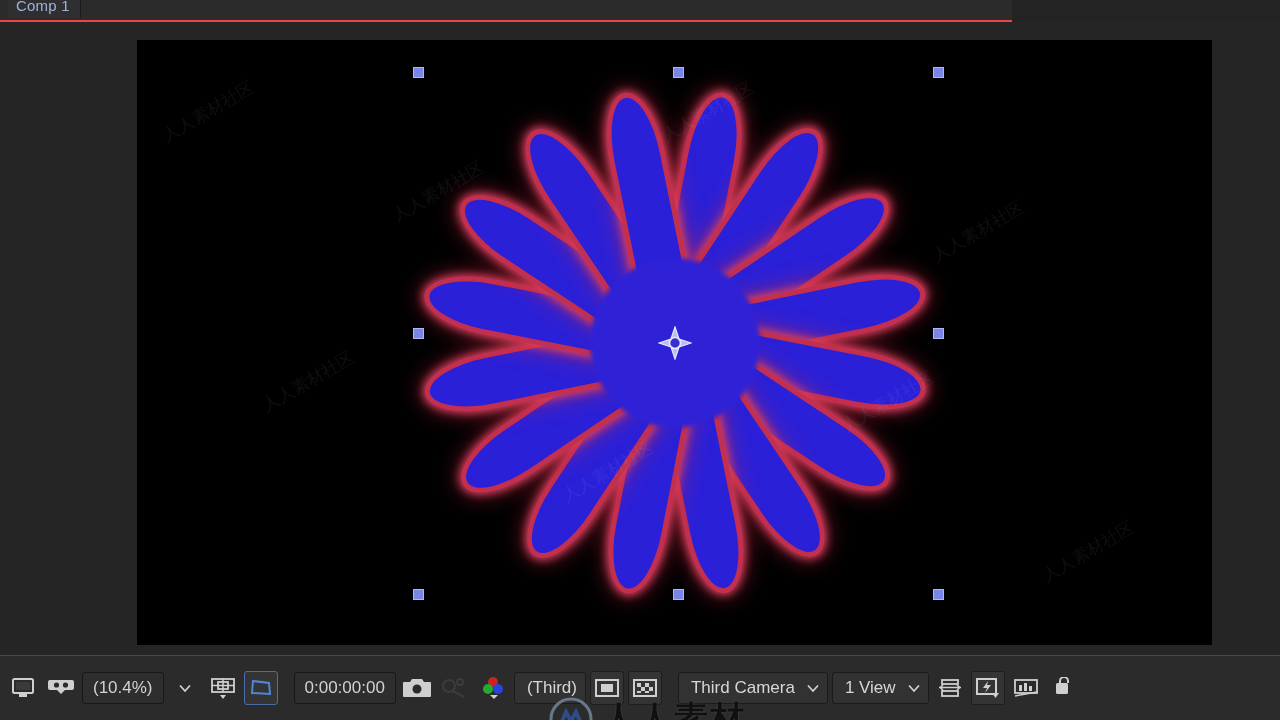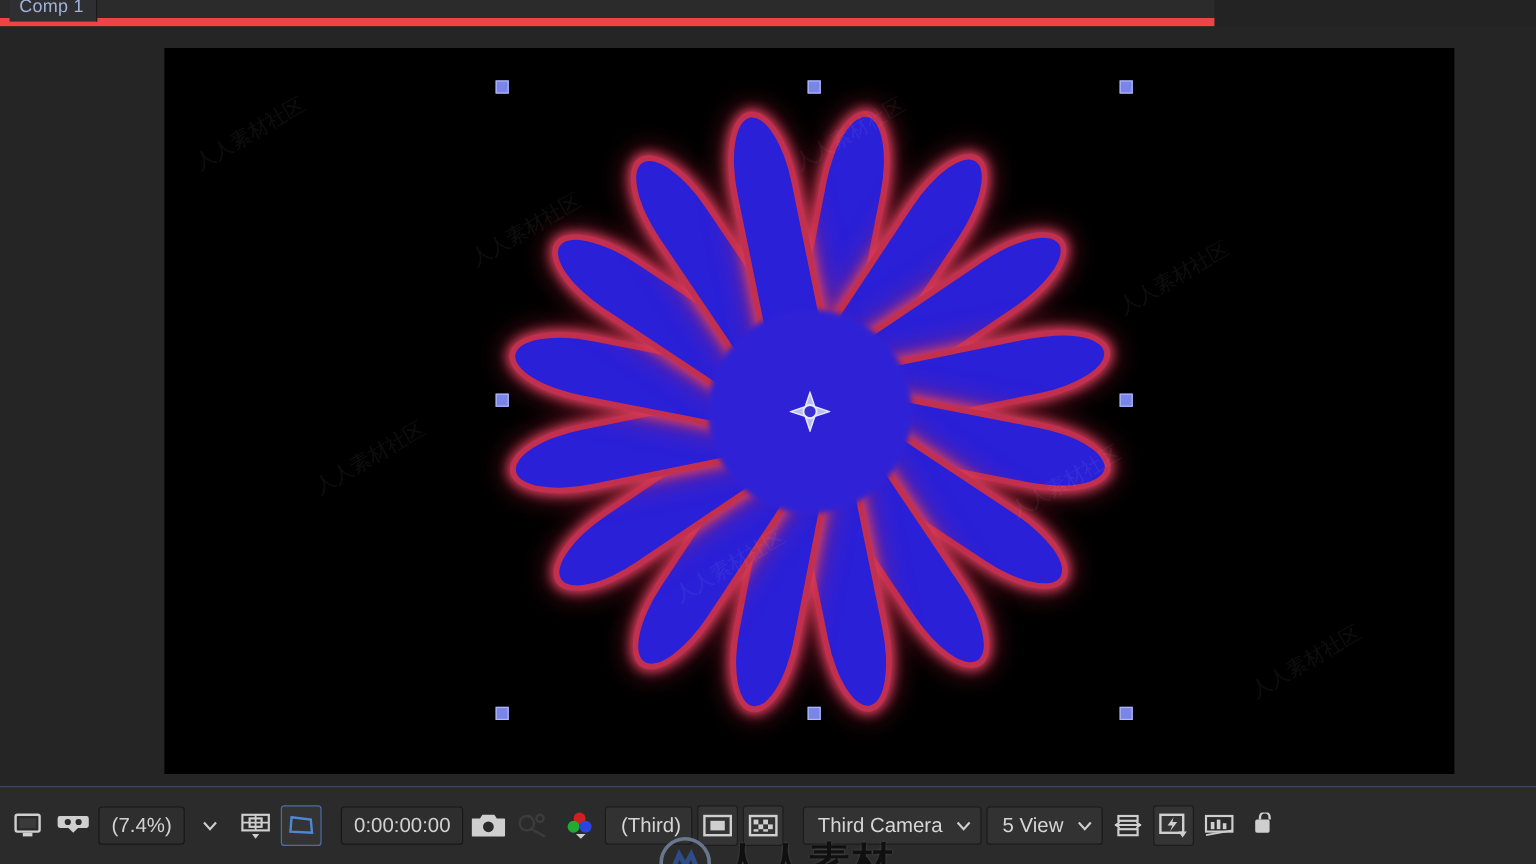--- a/index.html
+++ b/index.html
@@ -13,21 +13,21 @@
     position: relative;
     width: 1280px; height: 720px;
     background: #232323;
   }
 
   
   .tabbar {
     position: absolute; left: 0; top: 0;
     width: 1012px; height: 22px;
     background: #2b2b2b;
-    border-bottom: 7px solid #ef4444;
+    border-bottom: 2px solid #ef4444;
   }
   .tab {
     position: absolute; left: 8px; top: -8px;
     padding: 3px 10px 4px 8px;
     background: #2f2f32;
     color: #9fb3d9;
     font-size: 15px;
     letter-spacing: .2px;
     border-top: 2px solid #3f4450;
     border-right: 1px solid #1b1b1b;
@@ -254,21 +254,21 @@
     </div>
 
     <div class="tbtn">
       <svg width="28" height="24" viewBox="0 0 28 24">
         <path d="M3 4 h22 a2 2 0 0 1 2 2 v6 a2 2 0 0 1 -2 2 h-7 l-4 4 l-4 -4 h-7 a2 2 0 0 1 -2 -2 v-6 a2 2 0 0 1 2 -2 z" fill="#cfcfcf"></path>
         <circle cx="9.5" cy="9" r="2.6" fill="#2b2b2b"></circle>
         <circle cx="18.5" cy="9" r="2.6" fill="#2b2b2b"></circle>
       </svg>
     </div>
 
-    <div class="field">(7.4%)</div>
+    <div class="field">(10.4%)</div>
     <div class="tbtn">
       <svg class="chev" viewBox="0 0 12 12">
           <path d="M1 3.5 L6 9 L11 3.5" fill="none" stroke="#cfcfcf" stroke-width="1.8"></path>
         </svg>
     </div>
 
     <div class="tbtn">
       <svg width="26" height="24" viewBox="0 0 26 24">
         <rect x="2" y="3" width="22" height="13" fill="none" stroke="#cfcfcf" stroke-width="1.8"></rect>
         <rect x="8" y="6" width="10" height="7" fill="none" stroke="#cfcfcf" stroke-width="1.8"></rect>
@@ -339,21 +339,21 @@
     <div class="sep"></div>
 
     <div class="dropdown">
       <span>Third Camera</span>
       <svg class="chev" viewBox="0 0 12 12">
           <path d="M1 3.5 L6 9 L11 3.5" fill="none" stroke="#cfcfcf" stroke-width="1.8"></path>
         </svg>
     </div>
 
     <div class="dropdown">
-      <span>5 View</span>
+      <span>1 View</span>
       <svg class="chev" viewBox="0 0 12 12">
           <path d="M1 3.5 L6 9 L11 3.5" fill="none" stroke="#cfcfcf" stroke-width="1.8"></path>
         </svg>
     </div>
 
     <div class="tbtn">
       <svg width="26" height="22" viewBox="0 0 26 22">
         <rect x="5" y="3" width="16" height="4" fill="none" stroke="#cfcfcf" stroke-width="1.8"></rect>
         <rect x="5" y="14" width="16" height="5" fill="none" stroke="#cfcfcf" stroke-width="1.8"></rect>
         <path d="M2 10.5 h22 M3 10.5 l3 -2.5 M3 10.5 l3 2.5 M23 10.5 l-3 -2.5 M23 10.5 l-3 2.5" stroke="#cfcfcf" stroke-width="1.6" fill="none"></path>

